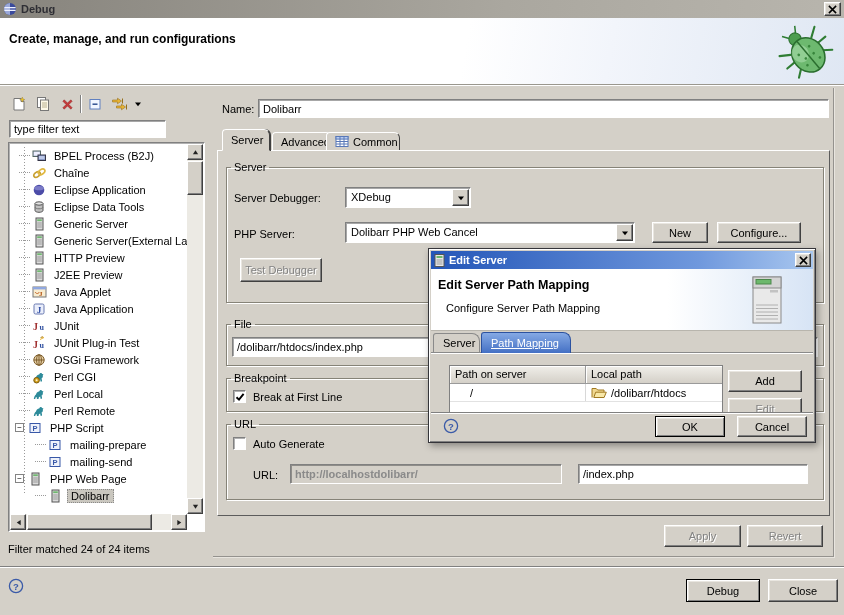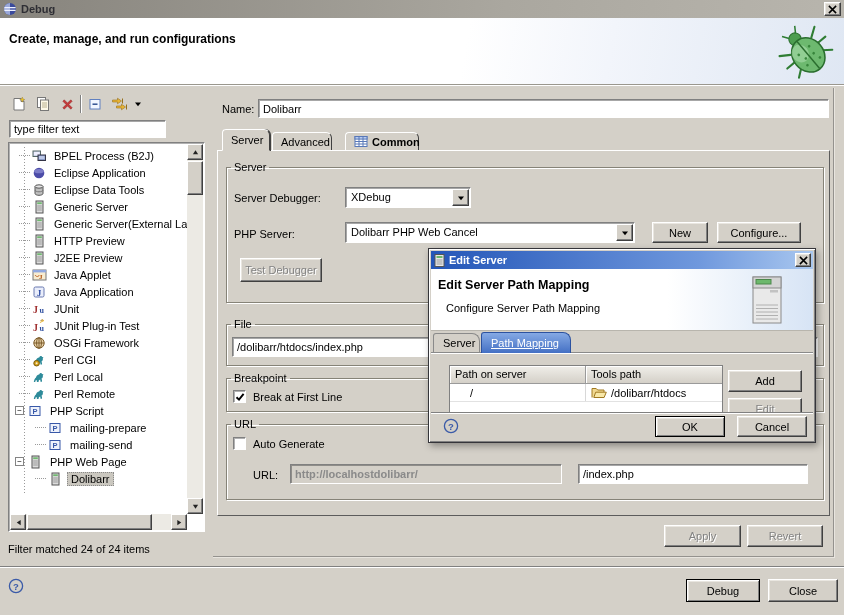--- a/index.html
+++ b/index.html
@@ -188,20 +188,30 @@
             <rect x="2" y="3" width="5.5" height="3" fill="#eef"></rect>
             <rect x="6" y="6" width="7.5" height="5.5" fill="#8898c4" stroke="#334"></rect>
             <rect x="7" y="7" width="5.5" height="3" fill="#bcc8e8"></rect>
           </svg>
         </span>
         <span class="lbl">BPEL Process (B2J)</span>
       </div>
       <div class="tree-row">
         <span class="conn"></span>
         <span class="icon tree-ico">
+          <svg width="15" height="14" viewBox="0 0 15 14">
+            <ellipse cx="5" cy="8.5" rx="3.6" ry="2.3" fill="none" stroke="#c8a030" stroke-width="1.7" transform="rotate(-35 5 8.5)"></ellipse>
+            <ellipse cx="9.6" cy="5.8" rx="3.6" ry="2.3" fill="none" stroke="#e0b840" stroke-width="1.7" transform="rotate(-35 9.6 5.8)"></ellipse>
+          </svg>
+        </span>
+        <span class="lbl">Chaîne</span>
+      </div>
+      <div class="tree-row">
+        <span class="conn"></span>
+        <span class="icon tree-ico">
           <svg width="14" height="14" viewBox="0 0 14 14">
             <circle cx="7" cy="7" r="5.3" fill="#4c4ca8"></circle>
             <ellipse cx="7" cy="5.2" rx="4.8" ry="2.1" fill="#8585cc" opacity=".85"></ellipse>
           </svg>
         </span>
         <span class="lbl">Eclipse Application</span>
       </div>
       <div class="tree-row">
         <span class="conn"></span>
         <span class="icon tree-ico">
@@ -443,21 +453,21 @@
 
 <span class="abs" style="left:222px;top:103px;">Name:</span>
 <input class="abs sunken" style="left: 258px; top: 99px; width: 571px; height: 19px;" value="Dolibarr">
 
 <div class="tab active" style="left:222px;width:48px;">
     <span>Server</span>
   </div>
 <div class="tab" style="left:272px;width:60px;">
     <span>Advanced</span>
   </div>
-<div class="tab" style="left:345px;width:74px;font-weight:bold;">
+<div class="tab" style="left:326px;width:74px;">
   <span class="icon" style="margin-right:4px;">
       <svg width="14" height="13" viewBox="0 0 14 13">
         <rect x="1" y="1.5" width="12" height="10" fill="#fff" stroke="#5878b8"></rect>
         <rect x="1" y="1.5" width="12" height="2.6" fill="#b8ccf0" stroke="#5878b8"></rect>
         <line x1="1" y1="6.5" x2="13" y2="6.5" stroke="#5878b8"></line>
         <line x1="1" y1="9" x2="13" y2="9" stroke="#5878b8"></line>
         <line x1="5" y1="1.5" x2="5" y2="11.5" stroke="#5878b8"></line>
         <line x1="9" y1="1.5" x2="9" y2="11.5" stroke="#5878b8"></line>
       </svg>
     </span>
@@ -571,21 +581,21 @@
   <div class="dtab" style="left:4px;width:47px;">
       <span>Server</span>
     </div>
   <div class="dtab active" style="left:52px;width:90px;">
       <span>Path Mapping</span>
     </div>
   <div id="dlg-body">
     <div id="map-table">
       <div class="hrow">
         <div class="hcell" style="width:136px;">Path on server</div>
-        <div class="hcell" style="width:138px;border-right:none;">Tools path</div>
+        <div class="hcell" style="width:138px;border-right:none;">Local path</div>
       </div>
       <div class="brow">
         <div class="bcell" style="width:136px;padding-left:20px;">/</div>
         <div class="bcell" style="width:138px;border-right:none;">
           <span class="icon" style="margin-right:4px;">
               <svg width="16" height="13" viewBox="0 0 16 13">
                 <path d="M1 11.5V2.5h4.2l1.5 1.5H13v2" fill="#f0d890" stroke="#a07820"></path>
                 <path d="M2.8 11.5l1.9-5.3H15.3l-2.2 5.3z" fill="#f8e8a8" stroke="#a07820"></path>
               </svg>
             </span>

